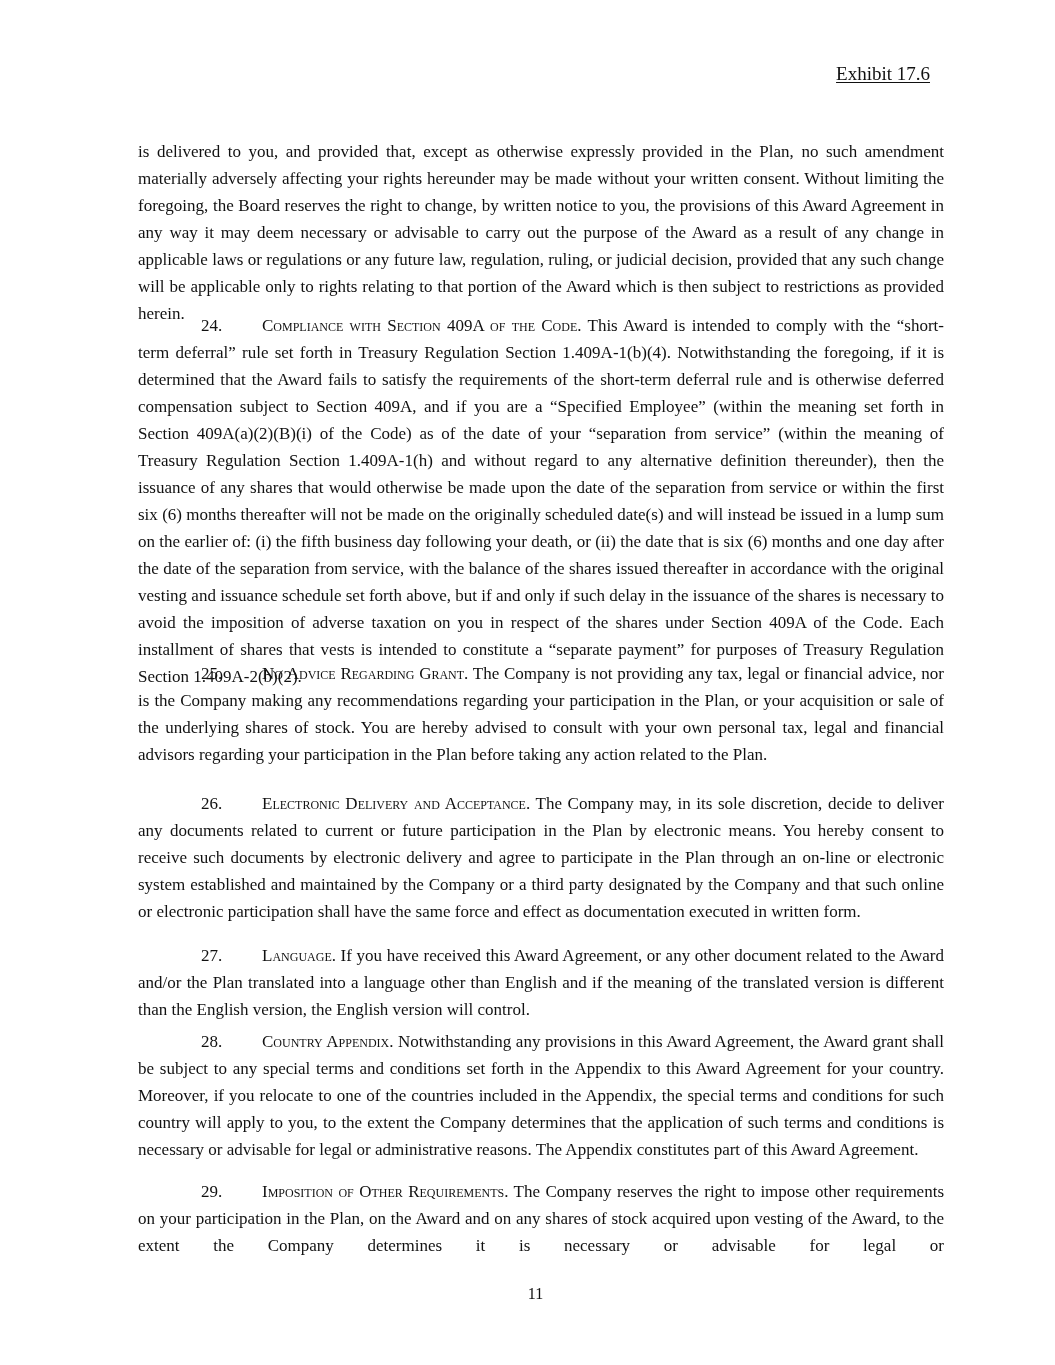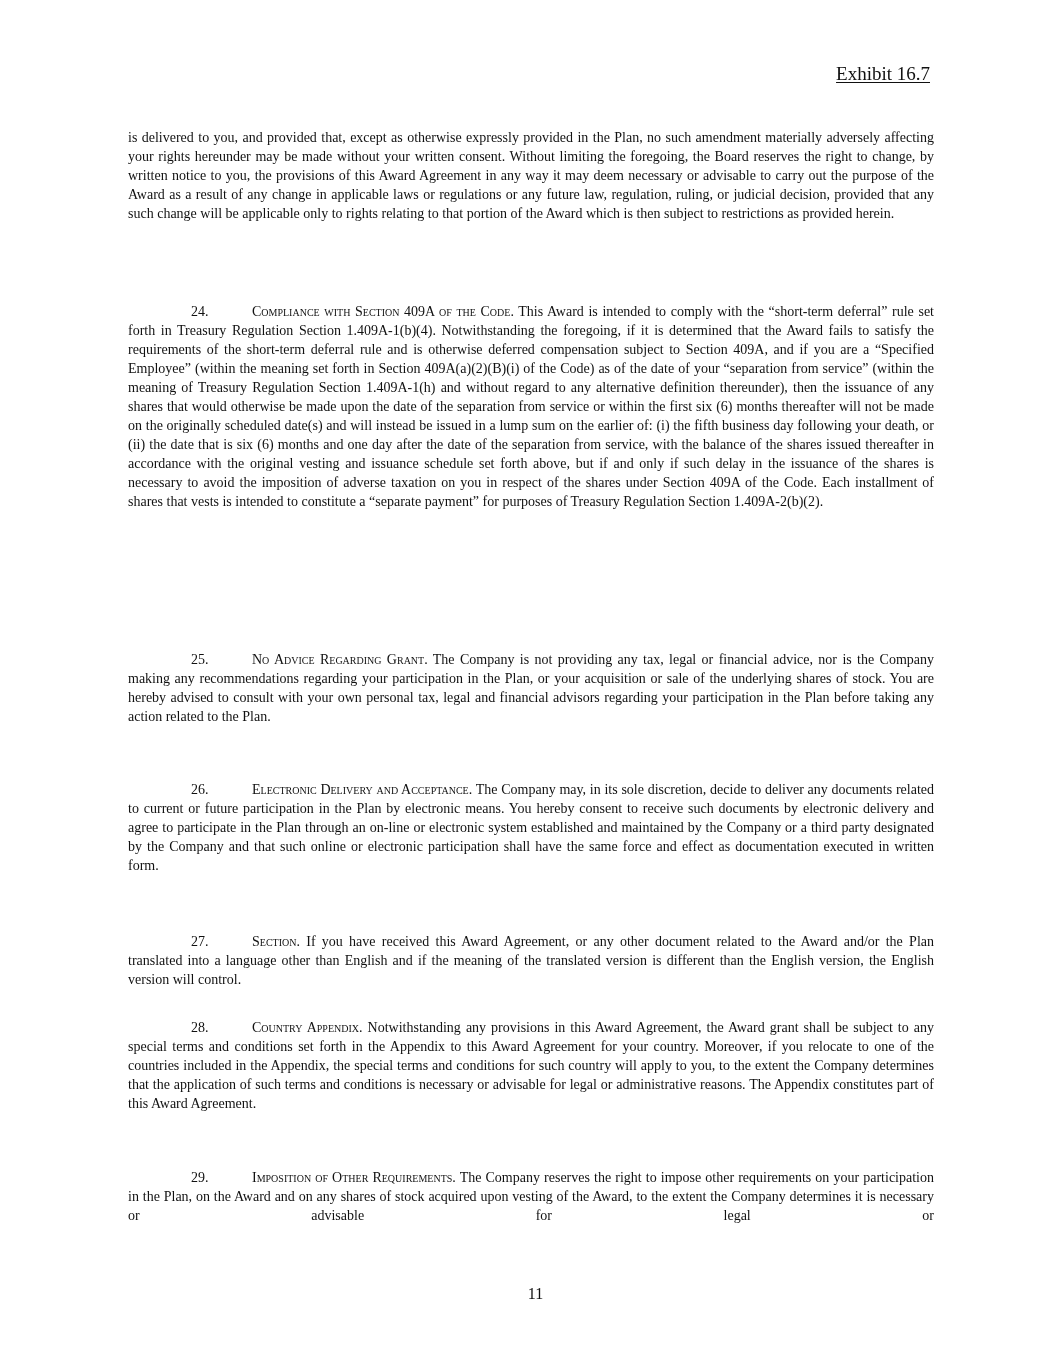--- a/index.html
+++ b/index.html
@@ -1,50 +1,50 @@
 <!DOCTYPE html>
 <html><head>
 <meta charset="utf-8">
 <style>
   html, body { margin: 0; padding: 0; background: #ffffff; }
   body { width: 1055px; height: 1365px; position: relative; overflow: hidden;
          font-family: "Liberation Serif", serif; color: #111; }
   .page { position: absolute; left: 124px; top: 0; width: 806px; }
   .exhibit { position: absolute; right: 0; top: 63px; font-size: 19px; text-decoration: underline; text-underline-offset: 2px; white-space: nowrap; }
-  .para { position: absolute; left: 0; width: 806px; font-size: 14px; line-height: 19px;
-          text-align: justify; text-align-last: left; margin: 4px; }
+  .para { position: absolute; left: 0; width: 806px; font-size: 17px; line-height: 27px;
+          text-align: justify; text-align-last: left; margin: 14px; }
   .num { display: inline-block; width: 61px; margin-left: 63px; }
   .num.bold { font-weight: normal; }
   .heading { font-weight: normal; font-variant: small-caps; }
   .footer { position: absolute; left: 0; width: 1055px; top: 1285px; text-align: center; font-size: 16px; padding-left: 8px; }
 </style>
 </head>
 <body>
 
 <div class="page">
-  <div class="exhibit" style="right:0;">Exhibit 16.7</div>
+  <div class="exhibit" style="right:0;">Exhibit 17.6</div>
 
   <p class="para" style="top:124px; text-align-last:left;">
     <span>is delivered to you, and provided that, except as otherwise expressly provided in the Plan, no such amendment materially adversely affecting your rights hereunder may be made without your written consent. Without limiting the foregoing, the Board reserves the right to change, by written notice to you, the provisions of this Award Agreement in any way it may deem necessary or advisable to carry out the purpose of the Award as a result of any change in applicable laws or regulations or any future law, regulation, ruling, or judicial decision, provided that any such change will be applicable only to rights relating to that portion of the Award which is then subject to restrictions as provided herein.</span>
   </p>
 
   <p class="para" style="top:298px;">
     <span class="num bold">24.</span><span class="heading">Compliance with Section 409A of the Code</span><span>. This Award is intended to comply with the “short-term deferral” rule set forth in Treasury Regulation Section 1.409A-1(b)(4). Notwithstanding the foregoing, if it is determined that the Award fails to satisfy the requirements of the short-term deferral rule and is otherwise deferred compensation subject to Section 409A, and if you are a “Specified Employee” (within the meaning set forth in Section 409A(a)(2)(B)(i) of the Code) as of the date of your “separation from service” (within the meaning of Treasury Regulation Section 1.409A-1(h) and without regard to any alternative definition thereunder), then the issuance of any shares that would otherwise be made upon the date of the separation from service or within the first six (6) months thereafter will not be made on the originally scheduled date(s) and will instead be issued in a lump sum on the earlier of: (i) the fifth business day following your death, or (ii) the date that is six (6) months and one day after the date of the separation from service, with the balance of the shares issued thereafter in accordance with the original vesting and issuance schedule set forth above, but if and only if such delay in the issuance of the shares is necessary to avoid the imposition of adverse taxation on you in respect of the shares under Section 409A of the Code. Each installment of shares that vests is intended to constitute a “separate payment” for purposes of Treasury Regulation Section 1.409A-2(b)(2).</span>
   </p>
 
   <p class="para" style="top:646px;">
     <span class="num">25.</span><span class="heading">No Advice Regarding Grant</span><span>.  The Company is not providing any tax, legal or financial advice, nor is the Company making any recommendations regarding your participation in the Plan, or your acquisition or sale of the underlying shares of stock.  You are hereby advised to consult with your own personal tax, legal and financial advisors regarding your participation in the Plan before taking any action related to the Plan.</span>
   </p>
 
   <p class="para" style="top:776px;">
     <span class="num">26.</span><span class="heading">Electronic Delivery and Acceptance</span><span>.  The Company may, in its sole discretion, decide to deliver any documents related to current or future participation in the Plan by electronic means. You hereby consent to receive such documents by electronic delivery and agree to participate in the Plan through an on-line or electronic system established and maintained by the Company or a third party designated by the Company and that such online or electronic participation shall have the same force and effect as documentation executed in written form.</span>
   </p>
 
   <p class="para" style="top:928px;">
-    <span class="num">27.</span><span class="heading">Section</span><span>.  If you have received this Award Agreement, or any other document related to the Award and/or the Plan translated into a language other than English and if the meaning of the translated version is different than the English version, the English version will control.</span>
+    <span class="num">27.</span><span class="heading">Language</span><span>.  If you have received this Award Agreement, or any other document related to the Award and/or the Plan translated into a language other than English and if the meaning of the translated version is different than the English version, the English version will control.</span>
   </p>
 
   <p class="para" style="top:1014px;">
     <span class="num">28.</span><span class="heading">Country Appendix</span><span>.  Notwithstanding any provisions in this Award Agreement, the Award grant shall be subject to any special terms and conditions set forth in the Appendix to this Award Agreement for your country.  Moreover, if you relocate to one of the countries included in the Appendix, the special terms and conditions for such country will apply to you, to the extent the Company determines that the application of such terms and conditions is necessary or advisable for legal or administrative reasons.  The Appendix constitutes part of this Award Agreement.</span>
   </p>
 
   <p class="para" style="top:1164px; text-align-last:justify;">
     <span class="num">29.</span><span class="heading">Imposition of Other Requirements</span><span>.  The Company reserves the right to impose other requirements on your participation in the Plan, on the Award and on any shares of stock acquired upon vesting of the Award, to the extent the Company determines it is necessary or advisable for legal or</span>
   </p>
 </div>

